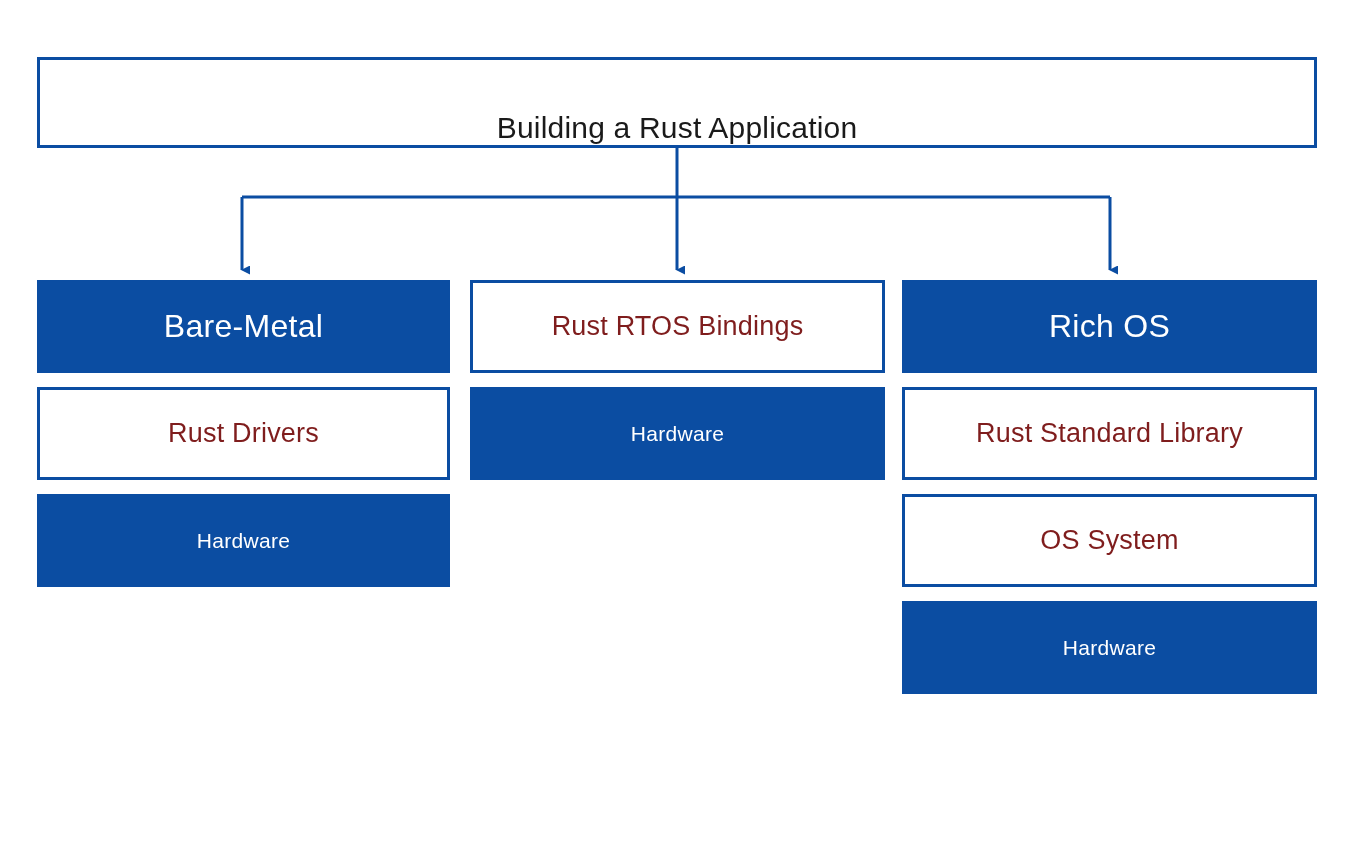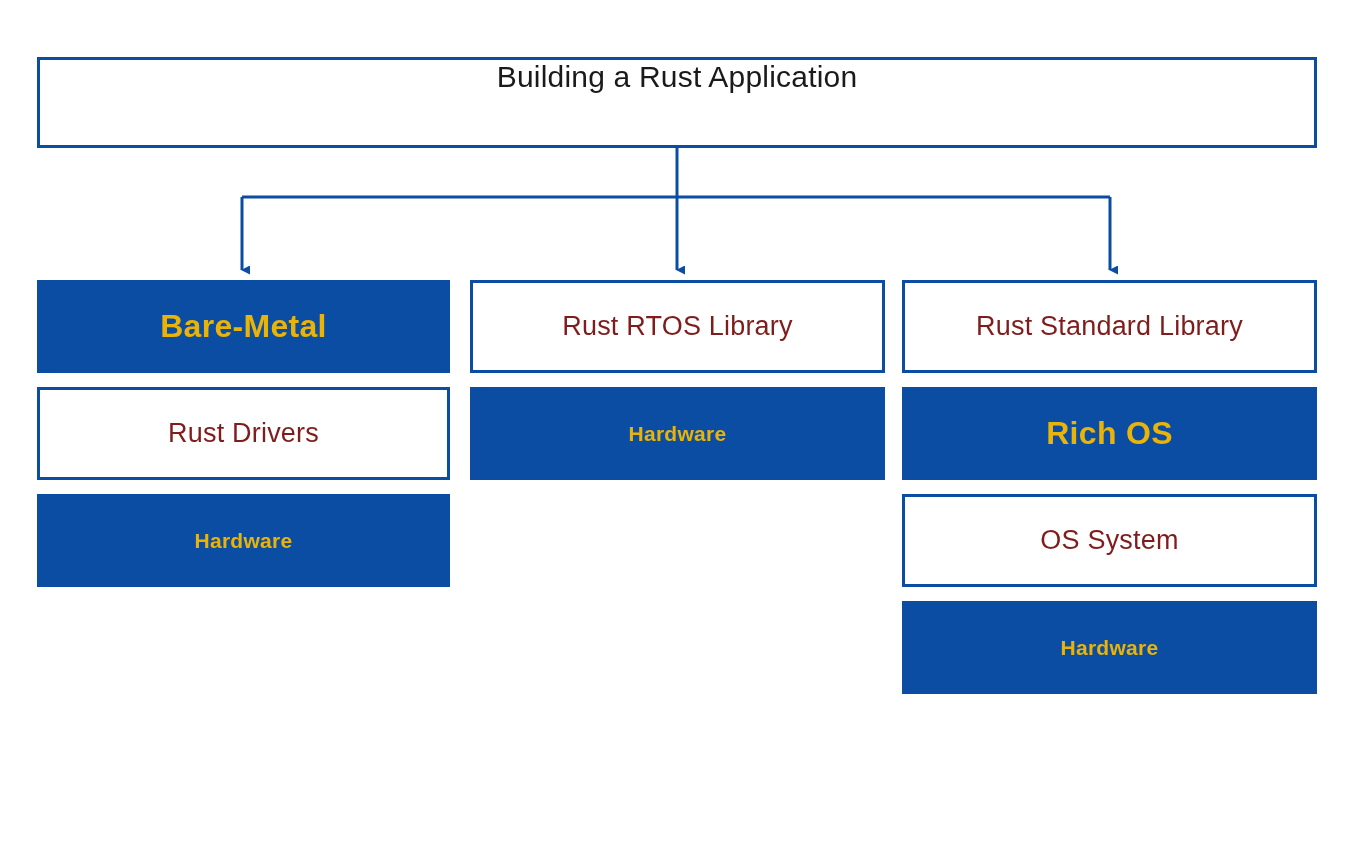--- a/index.html
+++ b/index.html
@@ -23,21 +23,21 @@
   .root-box {
     position: absolute;
     left: 37px;
     top: 57px;
     width: 1280px;
     height: 91px;
     box-sizing: border-box;
     border: 3px solid #0B4DA2;
     background: #ffffff;
     display: flex;
-    align-items: flex-start;
+    align-items: flex-end;
     justify-content: center;
   }
   .root-box .txt {
     font-size: 30px;
     font-weight: 400;
     color: #1a1a1a;
     letter-spacing: 0.2px;
   }
 
   
@@ -74,22 +74,22 @@
     display: block;
     line-height: 1.1;
   }
 
   
   .node.filled {
     background: #0B4DA2;
     border: 2px solid #0B4DA2;
   }
   .node.filled .node-label {
-    color: #eab308;
-    font-weight: 700;
+    color: #ffffff;
+    font-weight: 400;
   }
 
   
   .node.outlined {
     background: #ffffff;
     border: 3px solid #0B4DA2;
   }
   .node.outlined .node-label {
     color: #7f1d1d;
     font-weight: 400;
@@ -134,33 +134,33 @@
     <div class="node outlined body">
       <span class="node-label">Rust Drivers</span>
     </div>
     <div class="node filled hw">
       <span class="node-label">Hardware</span>
     </div>
   </div>
 
   <div class="column col-1">
     <div class="node outlined body">
-      <span class="node-label">Rust RTOS Library</span>
+      <span class="node-label">Rust RTOS Bindings</span>
     </div>
     <div class="node filled hw">
       <span class="node-label">Hardware</span>
     </div>
   </div>
 
   <div class="column col-2">
+    <div class="node filled header">
+      <span class="node-label">Rich OS</span>
+    </div>
     <div class="node outlined body">
       <span class="node-label">Rust Standard Library</span>
-    </div>
-    <div class="node filled header">
-      <span class="node-label">Rich OS</span>
     </div>
     <div class="node outlined body">
       <span class="node-label">OS System</span>
     </div>
     <div class="node filled hw">
       <span class="node-label">Hardware</span>
     </div>
   </div>
 
 </div>

